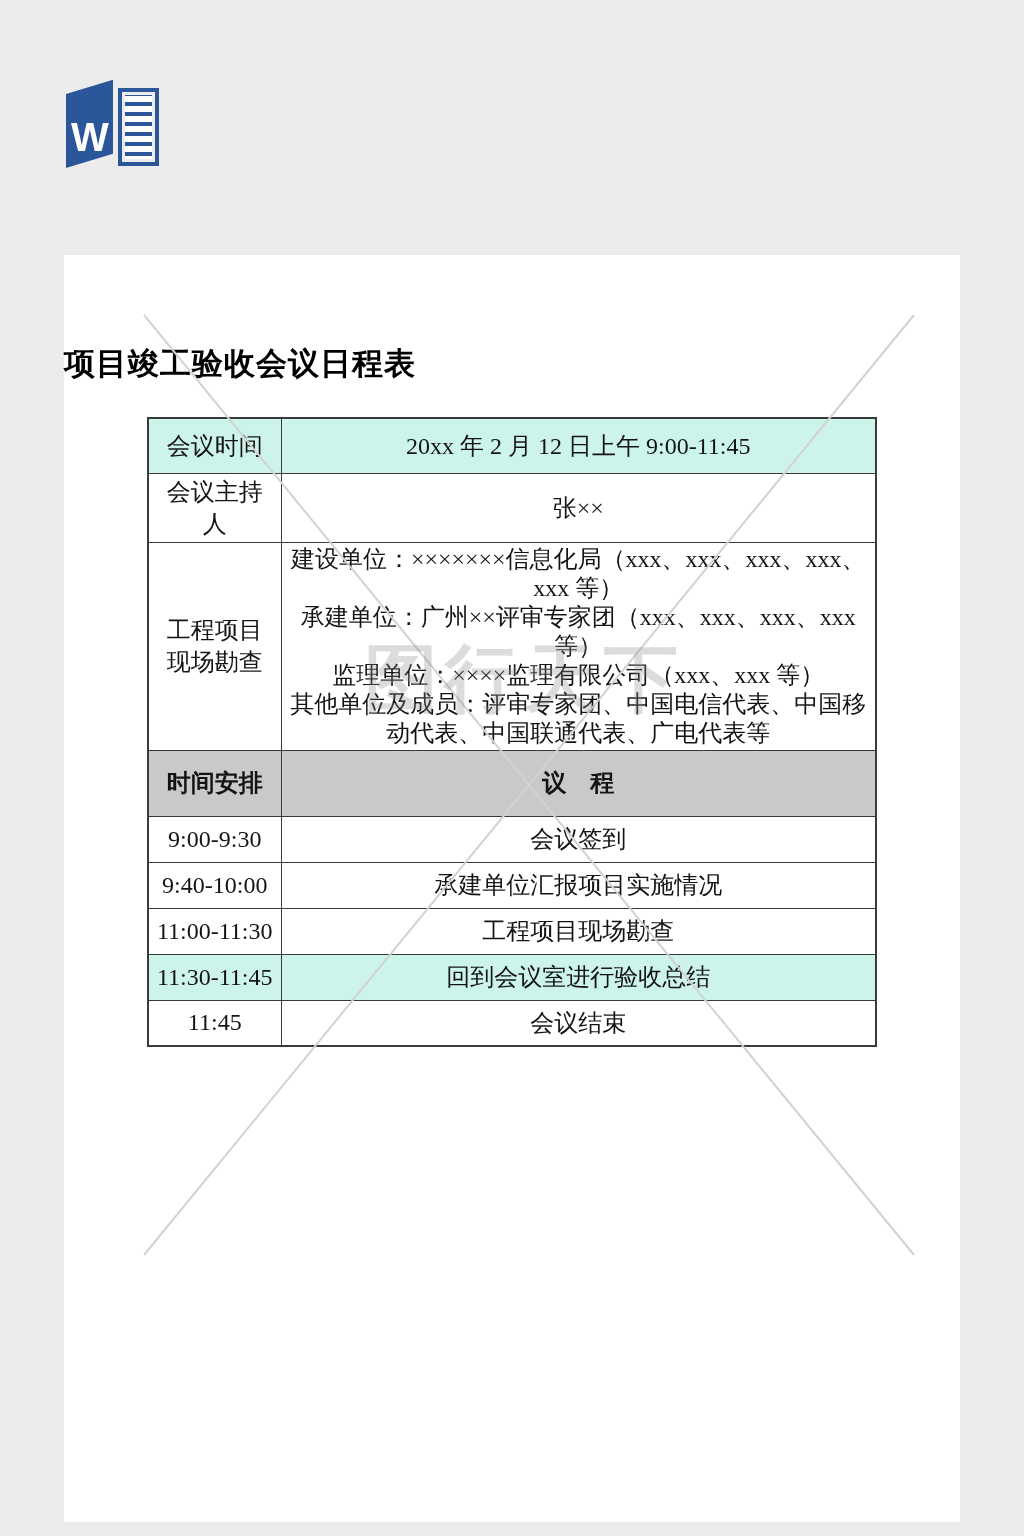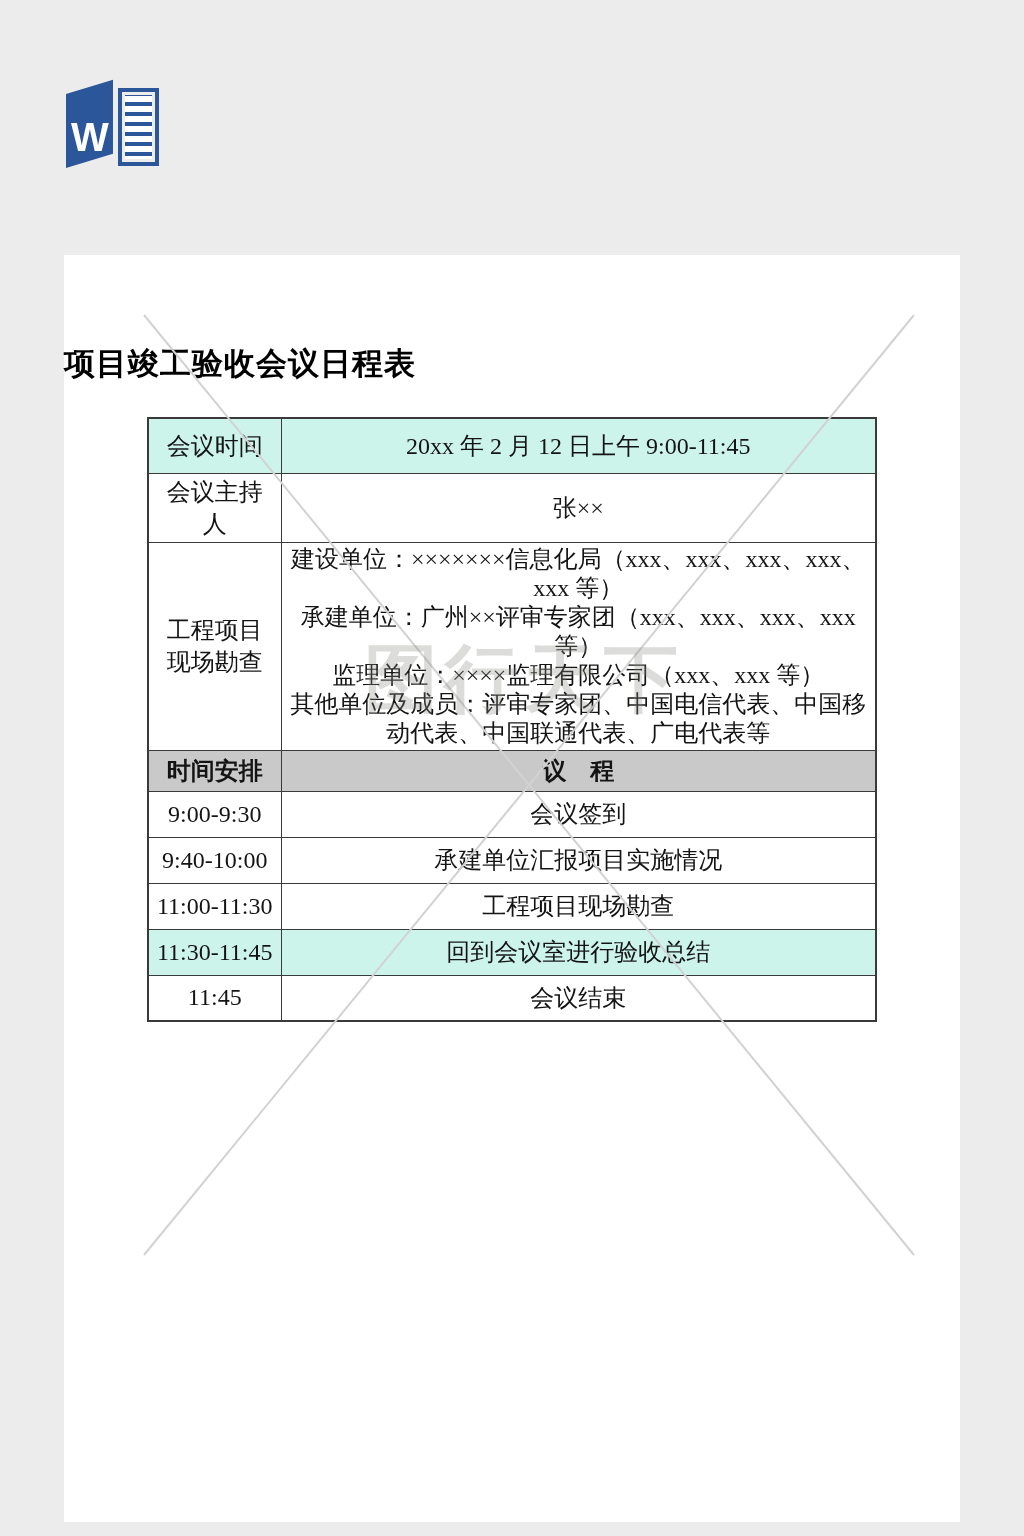--- a/index.html
+++ b/index.html
@@ -88,21 +88,21 @@
     font-weight:500;
     color:#0a0a0a;
   }
   .hl{background:#cdf4ea;}
   .hdrow td{
     background:#c9c9c9;
     font-family:"Liberation Sans","DejaVu Sans", sans-serif;
     font-weight:bold;
   }
   .h-r1{height:55px}.h-r2{height:53px}.h-r3{height:52px}
-  .h-r4{height:175px}.h-hd{height:41px}.h-s{height:46px}
+  .h-r4{height:175px}.h-hd{height:66px}.h-s{height:46px}
   td.participants{
     text-align:left;
     padding:6px 12px;
     line-height:29px;
   }
   
   .wm-lines{position:absolute;left:0;top:0;width:896px;height:1267px;
     z-index:5;pointer-events:none;}
   .wm-text{
     position:absolute;left:300px;top:375px;z-index:6;

